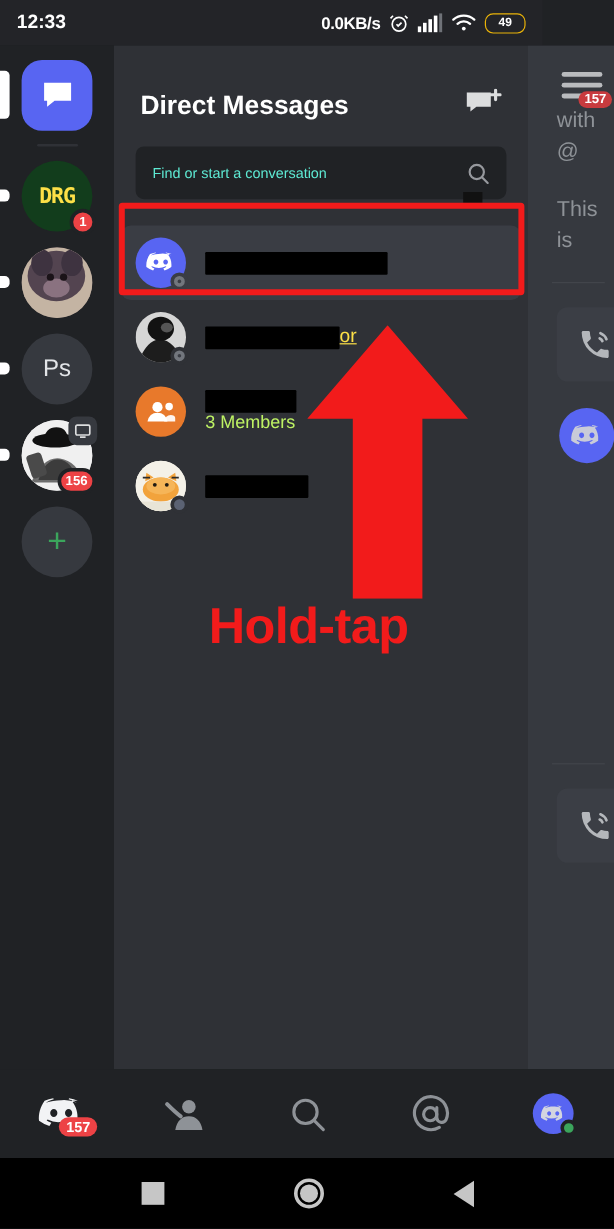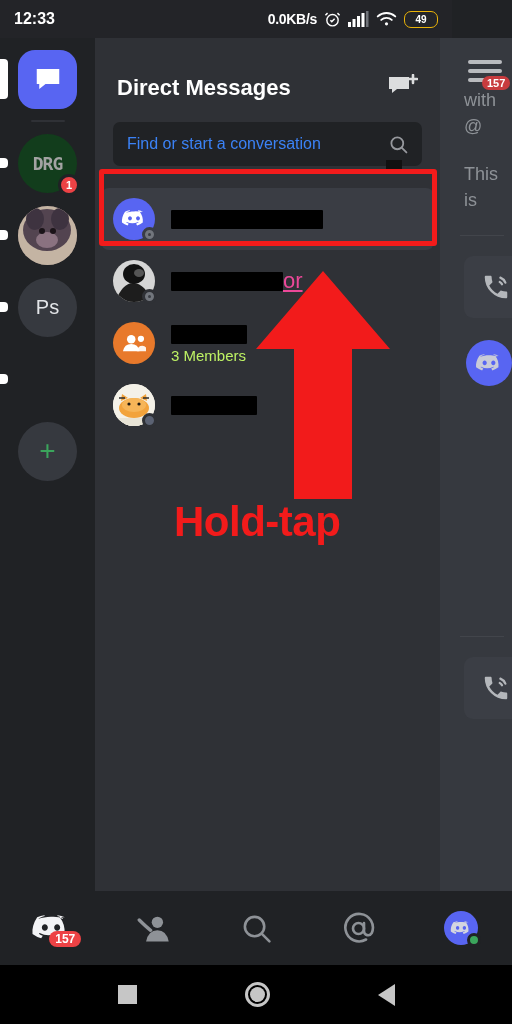--- a/index.html
+++ b/index.html
@@ -41,21 +41,21 @@
   .pill.dot  { height:10px; top:26px; }
   .srv {
     width:59px; height:59px; border-radius:50%;
     display:flex; align-items:center; justify-content:center;
     position:relative; overflow:visible; color:#dcddde; font-size:19px;
   }
   .srv.home { border-radius:17px; background:#5865f2; }
   .srv.drg  { background:#123d1c; }
   .srv.drg .drgtxt{
     font-family:"DejaVu Sans Mono", monospace; font-weight:bold; font-size:18px;
-    color:#a3a3a3; letter-spacing:-1px; -webkit-text-stroke:0;
+    color:#fde047; letter-spacing:-1px; -webkit-text-stroke:0;
   }
   .srv.pic1 { background:radial-gradient(circle at 50% 38%, #6b5a63 0%, #4a3b44 45%, #c9b9a6 100%); }
   .srv.ps   { background:#36393f; font-size:20px; color:#e3e5e8; }
   .srv.pic2 { background:#e9e9e9; }
   .srv.add  { background:#36393f; color:#3ba55c; font-size:28px; font-weight:300; }
   .badge {
     position:absolute; right:-3px; bottom:-3px; min-width:22px; height:22px; padding:0 4px;
     background:#ed4245; border:3px solid #202225; border-radius:11px;
     color:#fff; font-size:11px; font-weight:bold;
     display:flex; align-items:center; justify-content:center;
@@ -70,41 +70,41 @@
   #dmpanel {
     position:absolute; left:95px; top:38px; width:345px; height:853px;
     background:#2f3136;
   }
   #dmhead { display:flex; align-items:center; justify-content:space-between; padding:36px 22px 0 22px; }
   #dmtitle { color:#fff; font-size:22px; font-weight:bold; }
   #searchbox {
     margin:20px 18px 0 18px; height:44px; background:#202225; border-radius:7px;
     display:flex; align-items:center; justify-content:space-between; padding:0 14px;
   }
-  #searchbox .ph { color:#3b82f6; font-size:16px; }
+  #searchbox .ph { color:#5eead4; font-size:12px; }
   .dmrow { display:flex; align-items:center; gap:16px; height:62px; padding:0 18px; position:relative; }
   .dmrow.selected { background:#3a3d44; border-radius:8px; margin:0 6px; padding:0 12px; }
   .av { width:42px; height:42px; border-radius:50%; position:relative; flex:0 0 42px;
         display:flex; align-items:center; justify-content:center; overflow:visible; }
   .av.discord { background:#5865f2; }
   .av.dark    { background:radial-gradient(circle at 55% 40%, #d9d9d9 0%, #4a4a4a 40%, #1a1a1a 100%); }
   .av.group   { background:#e8792b; }
   .av.cat     { background:#f2efe6; }
   .status {
     position:absolute; right:-2px; bottom:-2px; width:15px; height:15px; border-radius:50%;
     background:#72767d; border:3px solid #2f3136;
   }
   .dmrow.selected .status { border-color:#3a3d44; }
   .status.off::after{
     content:""; position:absolute; inset:3px; border-radius:50%; background:#3a3d44;
   }
   .dmtext { flex:1; min-width:0; }
   .redact { background:#000; height:19px; border-radius:1px; display:block; }
   .sub { color:#bef264; font-size:15px; margin-top:4px; }
-  .tail { color:#ec4899; font-size:22px; white-space:nowrap;text-decoration:underline; }
+  .tail { color:#fde047; font-size:16px; white-space:nowrap;text-decoration:underline; }
   .nameline { display:flex; align-items:center; }
 
   
   #peek {
     position:absolute; left:440px; top:38px; width:72px; height:853px;
     background:#36393f; padding-left:10px; overflow:hidden;
   }
   #peek .hb { position:relative; margin:22px 0 0 18px; width:34px; }
   #peek .hb i { display:block; height:4px; background:#b9bbbe; border-radius:2px; margin-bottom:5px; }
   #peek .hbadge {
@@ -242,20 +242,44 @@
 
     <div class="rail-slot">
       <span class="pill dot"></span>
       <span class="srv ps">
         <span>Ps</span>
       </span>
     </div>
 
     <div class="rail-slot">
       <span class="pill dot"></span>
+      <span class="srv pic2">
+        <svg width="59" height="59" viewBox="0 0 59 59">
+          <defs>
+              <clipPath id="c2">
+                <circle cx="29.5" cy="29.5" r="29.5"></circle>
+              </clipPath>
+            </defs>
+          <g clip-path="url(#c2)">
+            <rect width="59" height="59" fill="#f0f0f0"></rect>
+            <path d="M8 52 q10 -22 24 -20 q14 2 20 20 z" fill="#6d6d6d"></path>
+            <path d="M14 50 q6 -18 17 -17 q11 1 15 17 z" fill="#3c3c3c"></path>
+            <ellipse cx="28" cy="17" rx="19" ry="6" fill="#121212"></ellipse>
+            <path d="M18 17 q2 -11 11 -11 q9 0 10 11 z" fill="#121212"></path>
+            <rect x="6" y="28" width="13" height="20" rx="3" fill="#4a4a4a" transform="rotate(-18 12 38)"></rect>
+          </g>
+        </svg>
+        <span class="scr-ic">
+          <svg width="14" height="14" viewBox="0 0 24 24" fill="none" stroke="#dcddde" stroke-width="2.4">
+            <rect x="2" y="4" width="20" height="14" rx="2"></rect>
+              <path d="M8 21 h8"></path>
+          </svg>
+        </span>
+        <span class="badge">156</span>
+      </span>
     </div>
 
     <div class="rail-slot">
       <span class="srv add">
         <span>+</span>
       </span>
     </div>
   </div>
 
   <div id="dmpanel">

